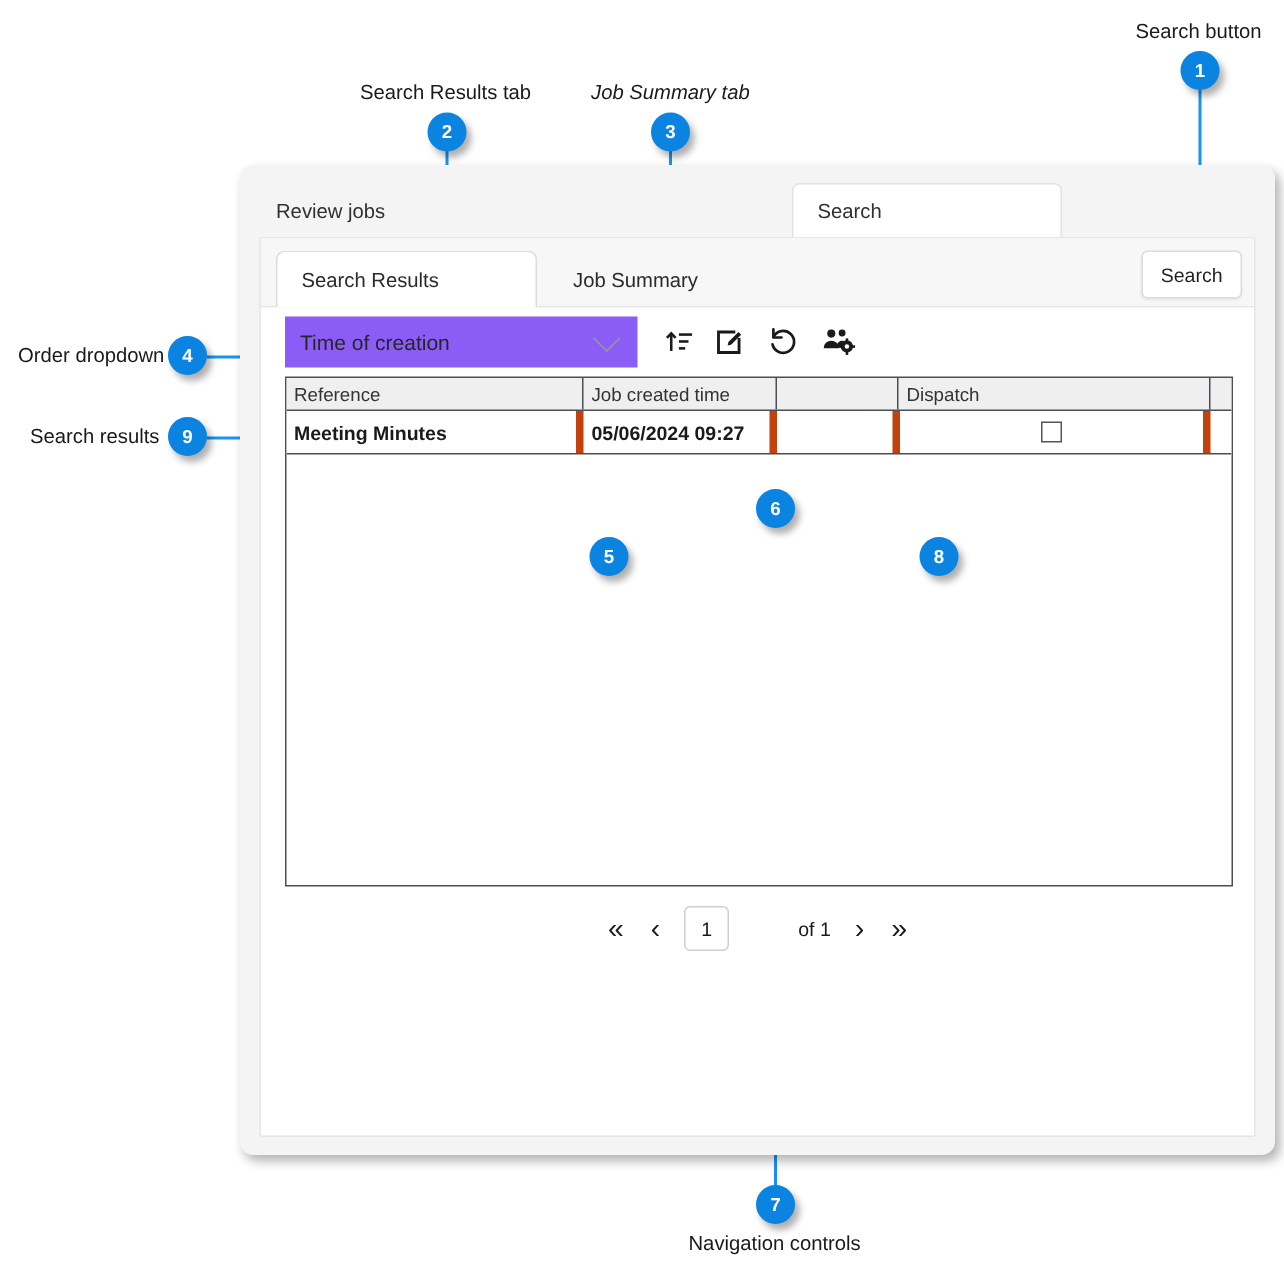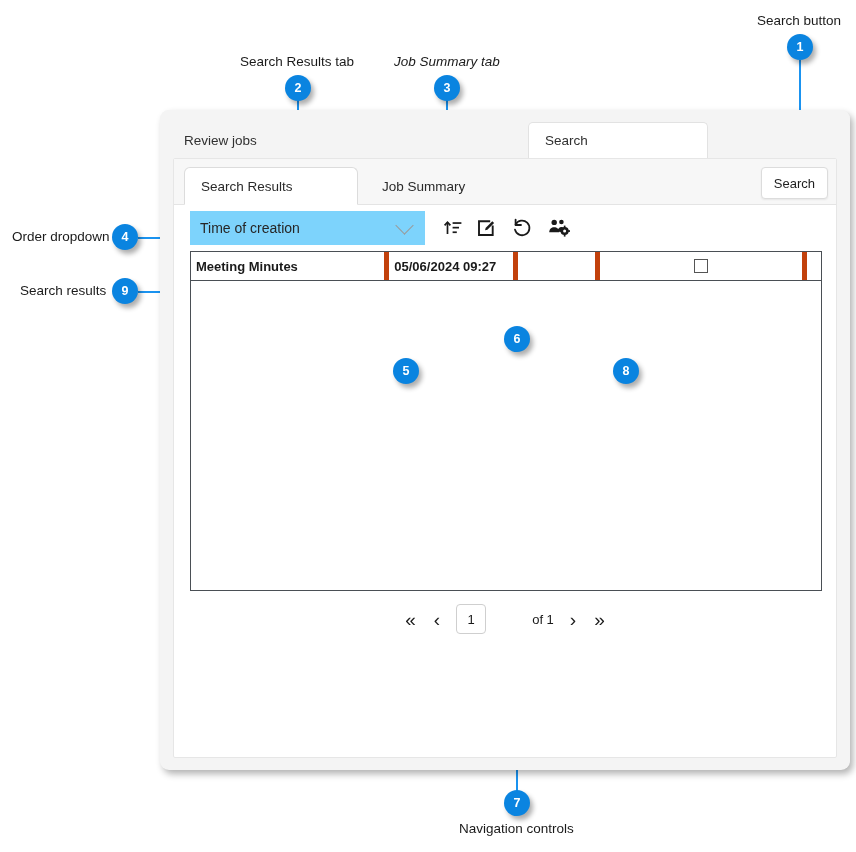--- a/index.html
+++ b/index.html
@@ -125,21 +125,21 @@
   .toolbar {
     position: absolute;
     left: 0; top: 46px;
     width: 100%; height: 46px;
     background: #ffffff;
   }
   .order-dd {
     position: absolute;
     left: 16px; top: 6px;
     width: 235px; height: 34px;
-    background: #7dd3fc;
+    background: #8b5cf6;
     display: flex; align-items: center;
     padding: 0 10px;
     cursor: pointer;
   }
   .order-dd .dd-text { font-size: 14px; color: #262626; flex: 1; }
   .chev {
     width: 13px; height: 13px;
     border-right: 1.6px solid #9a9a9a;
     border-bottom: 1.6px solid #9a9a9a;
     transform: rotate(45deg);
@@ -341,20 +341,27 @@
             <circle cx="16.6" cy="14.0" r="1.5" fill="#ffffff"></circle>
             <rect x="15.8" y="8.6" width="1.7" height="2.4" fill="#1a1a1a"></rect>
             <rect x="15.8" y="17.2" width="1.7" height="2.4" fill="#1a1a1a"></rect>
             <rect x="11.3" y="13.2" width="2.4" height="1.7" fill="#1a1a1a"></rect>
             <rect x="19.6" y="13.2" width="2.4" height="1.7" fill="#1a1a1a"></rect>
           </svg>
         </div>
       </div>
 
       <div class="grid">
+        <div class="grid-head">
+          <div class="cell c0">Reference</div>
+          <div class="cell c1">Job created time</div>
+          <div class="cell c2"></div>
+          <div class="cell c3">Dispatch</div>
+          <div class="cell c4"></div>
+        </div>
         <div class="grid-row">
           <div class="cell c0">Meeting Minutes</div>
           <div class="cell c1">05/06/2024 09:27</div>
           <div class="cell c2"></div>
           <div class="cell c3 center">
             <span class="cb"></span>
           </div>
           <div class="cell c4"></div>
         </div>
       </div>

